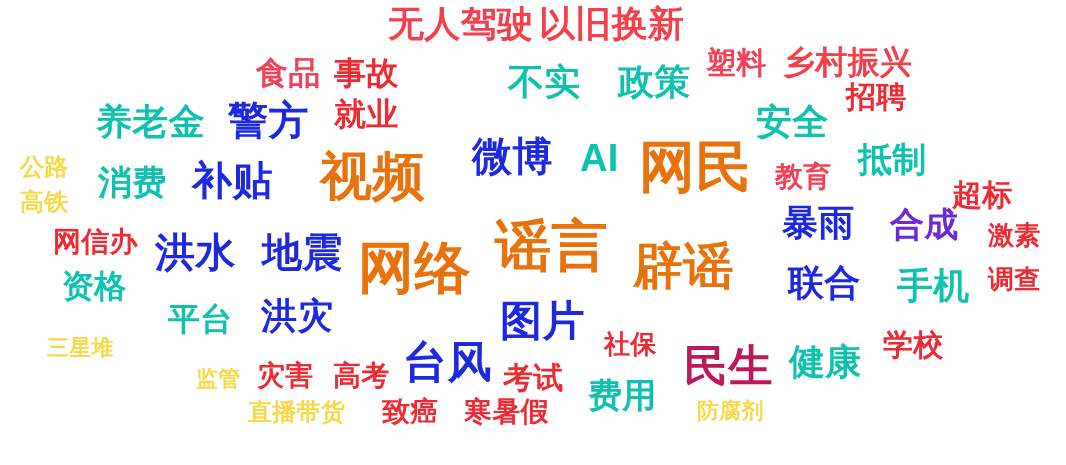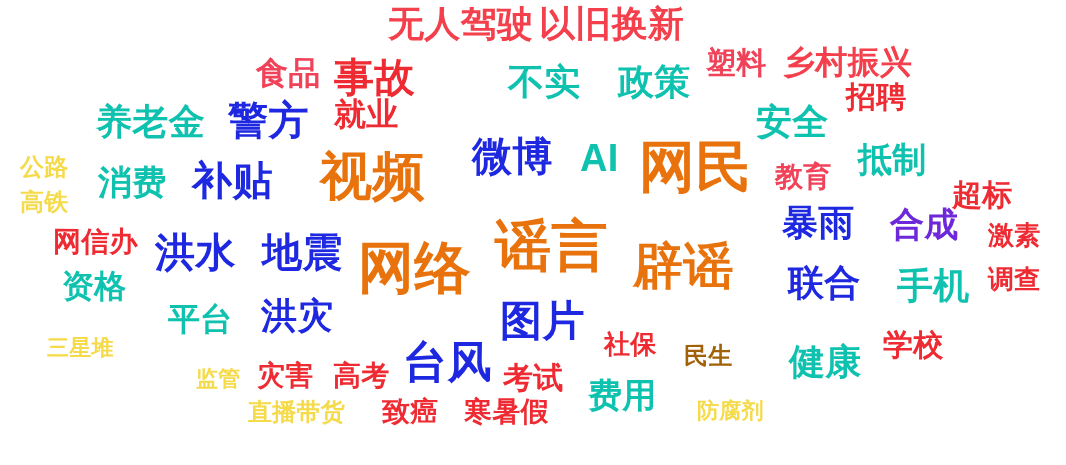--- a/index.html
+++ b/index.html
@@ -30,21 +30,21 @@
 </style>
 </head>
 <body>
 
 <div id="wordcloud" style="background: rgb(255, 255, 255); width: 1066px; height: 465px;">
     <span class="word" style="left: 388px; top: 6px; font-size: 36px; color: rgb(244, 64, 76);">无人驾驶</span>
     <span class="word" style="left: 539px; top: 6px; font-size: 36px; color: rgb(244, 64, 76);">以旧换新</span>
     <span class="word" style="left: 706px; top: 48px; font-size: 30px; color: rgb(240, 67, 90);">塑料</span>
     <span class="word" style="left: 256px; top: 57px; font-size: 32px; color: rgb(240, 67, 90);">食品</span>
     <span class="word" style="left: 783px; top: 46px; font-size: 32px; color: rgb(244, 64, 76);">乡村振兴</span>
-    <span class="word" style="left: 334px; top: 57px; font-size: 40px; color: rgb(238, 43, 50);">事故</span>
+    <span class="word" style="left: 334px; top: 57px; font-size: 32px; color: rgb(238, 43, 50);">事故</span>
     <span class="word" style="left: 508px; top: 64px; font-size: 36px; color: rgb(15, 194, 175);">不实</span>
     <span class="word" style="left: 618px; top: 64px; font-size: 36px; color: rgb(15, 194, 175);">政策</span>
     <span class="word" style="left: 846px; top: 82px; font-size: 30px; color: rgb(238, 43, 50);">招聘</span>
     <span class="word" style="left: 96px; top: 104px; font-size: 36px; color: rgb(15, 194, 175);">养老金</span>
     <span class="word" style="left: 228px; top: 100px; font-size: 40px; color: rgb(30, 40, 224);">警方</span>
     <span class="word" style="left: 334px; top: 98px; font-size: 32px; color: rgb(238, 43, 50);">就业</span>
     <span class="word" style="left: 756px; top: 104px; font-size: 36px; color: rgb(15, 194, 175);">安全</span>
     <span class="word" style="left: 472px; top: 136px; font-size: 40px; color: rgb(30, 40, 224);">微博</span>
     <span class="word" style="left: 580px; top: 139px; font-size: 38px; color: rgb(15, 194, 175);">AI</span>
     <span class="word" style="left: 639px; top: 139px; font-size: 56px; color: rgb(232, 114, 12);">网民</span>
@@ -69,21 +69,21 @@
     <span class="word" style="left: 788px; top: 265px; font-size: 36px; color: rgb(30, 40, 224);">联合</span>
     <span class="word" style="left: 897px; top: 268px; font-size: 36px; color: rgb(15, 194, 175);">手机</span>
     <span class="word" style="left: 988px; top: 266px; font-size: 26px; color: rgb(238, 43, 50);">调查</span>
     <span class="word" style="left: 168px; top: 303px; font-size: 32px; color: rgb(15, 194, 175);">平台</span>
     <span class="word" style="left: 261px; top: 298px; font-size: 36px; color: rgb(30, 40, 224);">洪灾</span>
     <span class="word" style="left: 500px; top: 300px; font-size: 42px; color: rgb(30, 40, 224);">图片</span>
     <span class="word" style="left: 604px; top: 331px; font-size: 26px; color: rgb(238, 43, 50);">社保</span>
     <span class="word" style="left: 883px; top: 330px; font-size: 30px; color: rgb(238, 43, 50);">学校</span>
     <span class="word" style="left: 47px; top: 337px; font-size: 22px; color: rgb(245, 218, 74);">三星堆</span>
     <span class="word" style="left: 403px; top: 340px; font-size: 44px; color: rgb(30, 40, 224);">台风</span>
-    <span class="word" style="left: 684px; top: 344px; font-size: 24px; color: #a16207;">民生</span>
+    <span class="word" style="left: 684px; top: 344px; font-size: 44px; color: #be185d;">民生</span>
     <span class="word" style="left: 789px; top: 344px; font-size: 36px; color: rgb(15, 194, 175);">健康</span>
     <span class="word" style="left: 196px; top: 368px; font-size: 22px; color: rgb(245, 218, 74);">监管</span>
     <span class="word" style="left: 257px; top: 362px; font-size: 28px; color: rgb(238, 43, 50);">灾害</span>
     <span class="word" style="left: 333px; top: 362px; font-size: 28px; color: rgb(238, 43, 50);">高考</span>
     <span class="word" style="left: 503px; top: 363px; font-size: 30px; color: rgb(238, 43, 50);">考试</span>
     <span class="word" style="left: 588px; top: 378px; font-size: 34px; color: rgb(15, 194, 175);">费用</span>
     <span class="word" style="left: 248px; top: 400px; font-size: 24px; color: rgb(245, 218, 74);">直播带货</span>
     <span class="word" style="left: 382px; top: 398px; font-size: 28px; color: rgb(238, 43, 50);">致癌</span>
     <span class="word" style="left: 464px; top: 398px; font-size: 28px; color: rgb(238, 43, 50);">寒暑假</span>
     <span class="word" style="left: 697px; top: 400px; font-size: 22px; color: rgb(245, 218, 74);">防腐剂</span>

